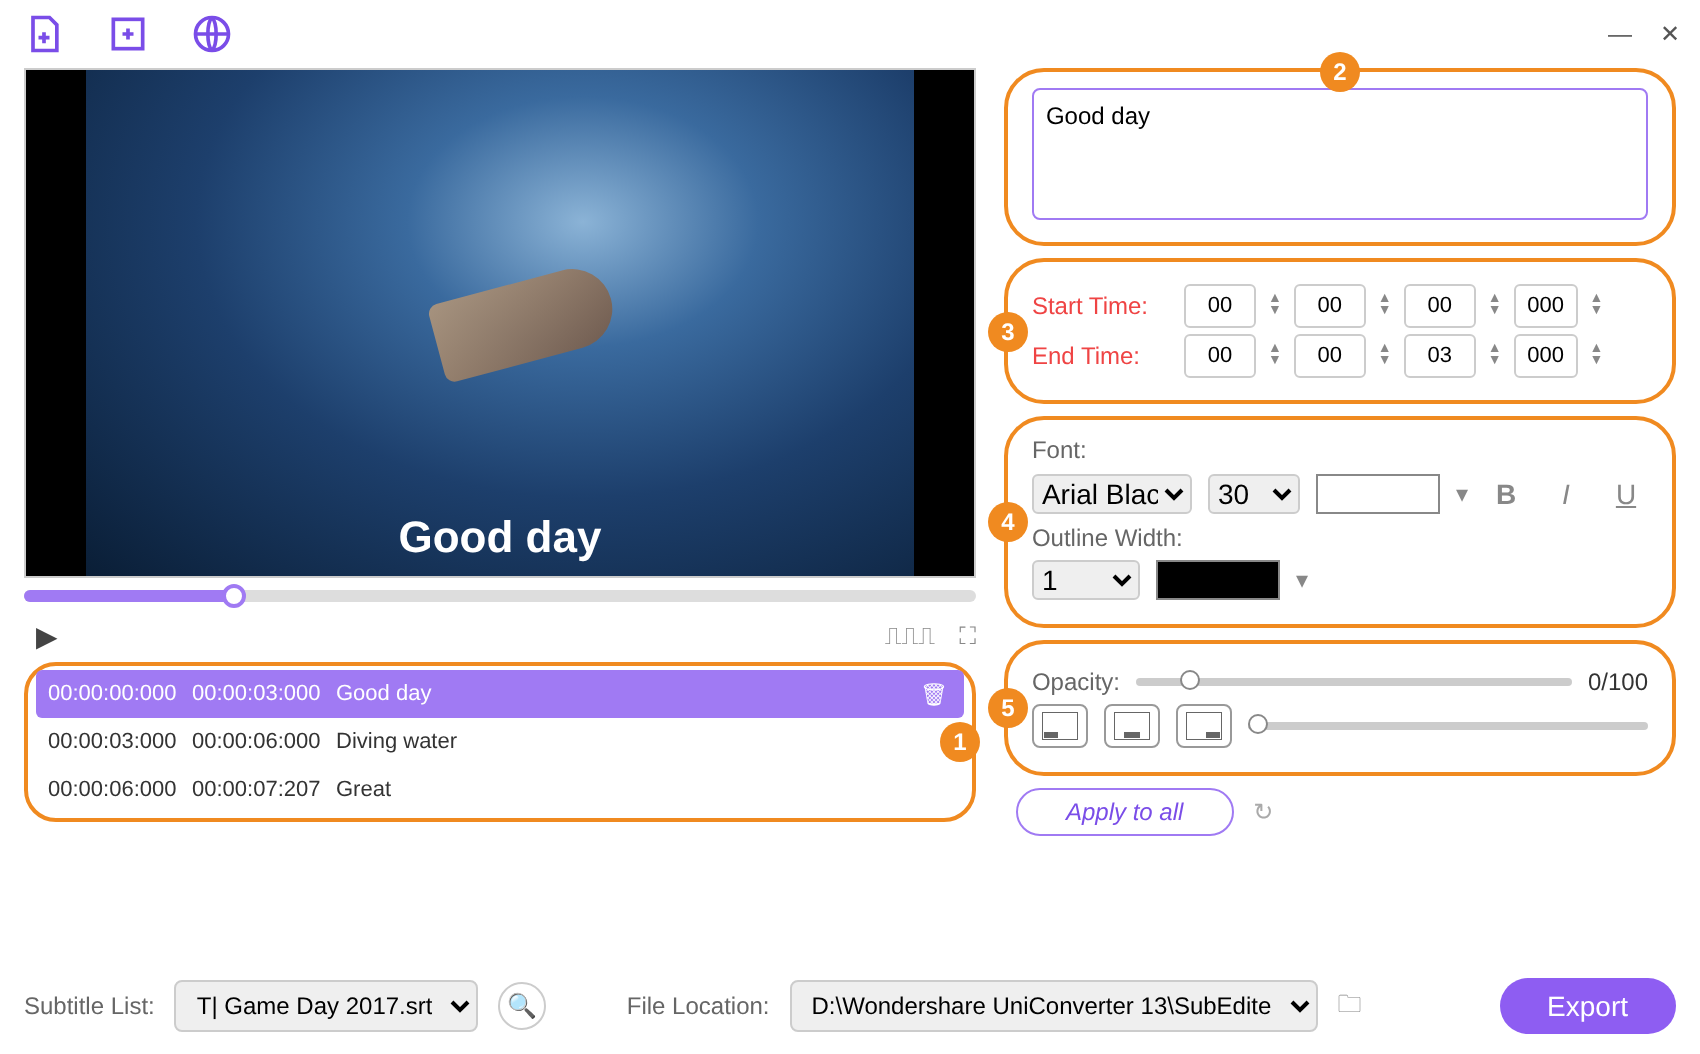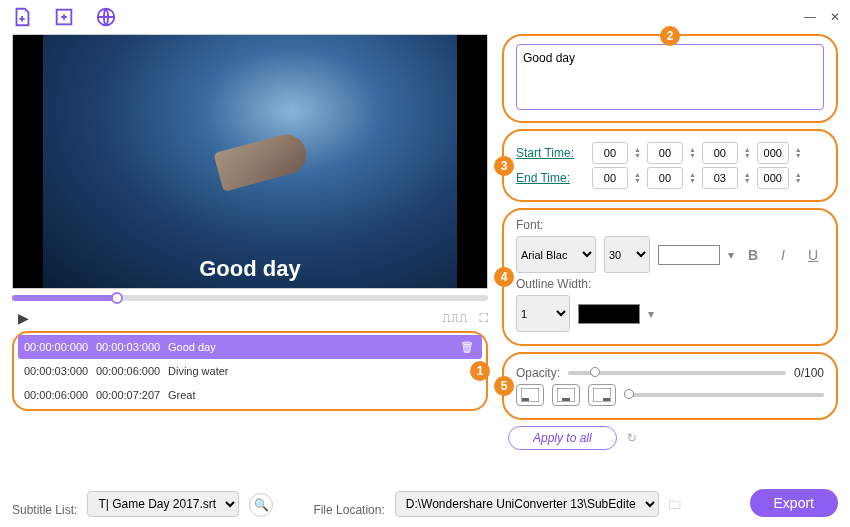--- a/index.html
+++ b/index.html
@@ -31,40 +31,40 @@
   .row { display:flex; padding:6px 6px; font-size:11px; color:#333; position:relative; }
   .row.sel { background:#a07af3; color:#fff; border-radius:3px; }
   .row .row-icon { position:absolute; right:8px; color:#fff; }
 
   .right { flex:1; display:flex; flex-direction:column; gap:6px; }
   .grp { border:2px solid #f08a20; border-radius:20px; padding:8px 12px; position:relative; }
   .badge { position:absolute; width:20px; height:20px; border-radius:50%; background:#f08a20; color:#fff; font-weight:bold; display:flex; align-items:center; justify-content:center; font-size:12px; }
   .b2{top:-10px;left:50%;margin-left:-10px;} .b3{left:-10px;top:50%;margin-top:-10px;} .b4{left:-10px;top:50%;margin-top:-10px;} .b5{left:-10px;top:50%;margin-top:-10px;} .b1{right:-4px;top:50%;margin-top:-10px;}
   .textarea { width:100%; height:66px; border:1px solid #a07af3; border-radius:4px; padding:6px; resize:none; font-size:12px; outline:none; }
   .time-row { display:flex; align-items:center; gap:6px; margin:3px 0; }
-  .time-label { width:70px; color:#0f766e;text-decoration:underline; }
+  .time-label { width:70px; color:#ef4444; }
   .num-in { width:36px; height:22px; border:1px solid #ccc; border-radius:3px; text-align:center; font-size:11px; }
   .num-in.wide{width:32px;}
   .spin { display:inline-flex; flex-direction:column; font-size:7px; color:#888; cursor:pointer; line-height:6px; }
 
   .font-row { display:flex; align-items:center; gap:8px; margin:4px 0;}
-  select.small { height:37px; border:1px solid #ccc; border-radius:3px; font-size:11px; }
+  select.small { height:20px; border:1px solid #ccc; border-radius:3px; font-size:14px; }
   .swatch { width:62px; height:20px; border:1px solid #888; background:#000; }
   .swatch.white{background:#fff;}
   .style-btn { width:22px;height:22px; display:flex;align-items:center;justify-content:center;color:#888;border:none;background:none;cursor:pointer;font-size:14px;}
   .lbl { color:#666; }
 
   .slider { flex:1; height:4px; background:#ccc; border-radius:2px; position:relative; }
   .slider .thumb { position:absolute; width:10px; height:10px; border:1px solid #888; background:#fff; border-radius:50%; top:-4px; }
   .pos-btn { width:28px;height:22px; display:flex; align-items:center; justify-content:center; border:1px solid #999; border-radius:4px; cursor:pointer; }
 
   .applybtn { border:1px solid #a07af3; color:#7a4de8; background:#fff; border-radius:12px; padding:4px 24px; font-size:12px; cursor:pointer;font-style:italic; }
   .refresh { color:#aaa; cursor:pointer; }
 
-  .bottom { position:absolute; left:12px; right:12px; bottom:10px; display:flex; align-items:flex-end; gap:10px; }
+  .bottom { position:absolute; left:12px; right:12px; bottom:10px; display:flex; align-items:center; gap:10px; }
   .sel-sub { height:26px; border:1px solid #ccc; border-radius:4px; font-size:12px; padding:0 6px; min-width:120px; }
   .search { width:24px; height:24px; border:1px solid #ccc; border-radius:14px; color:#999; display:flex; align-items:center; justify-content:center; cursor:pointer;}
   .export { margin-left:auto; background:#8e5df2; color:#fff; border:none; border-radius:14px; padding:6px 24px; font-size:14px; cursor:pointer; }
 
   .box1 { border:2px solid #f08a20; border-radius:16px; position:relative; padding:2px 4px; }
 </style>
 </head>
 <body>
 
 <div class="app">

